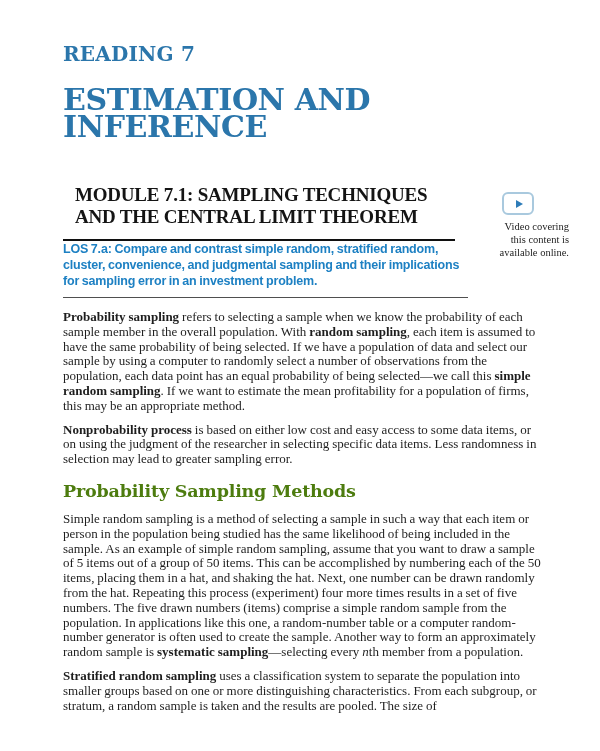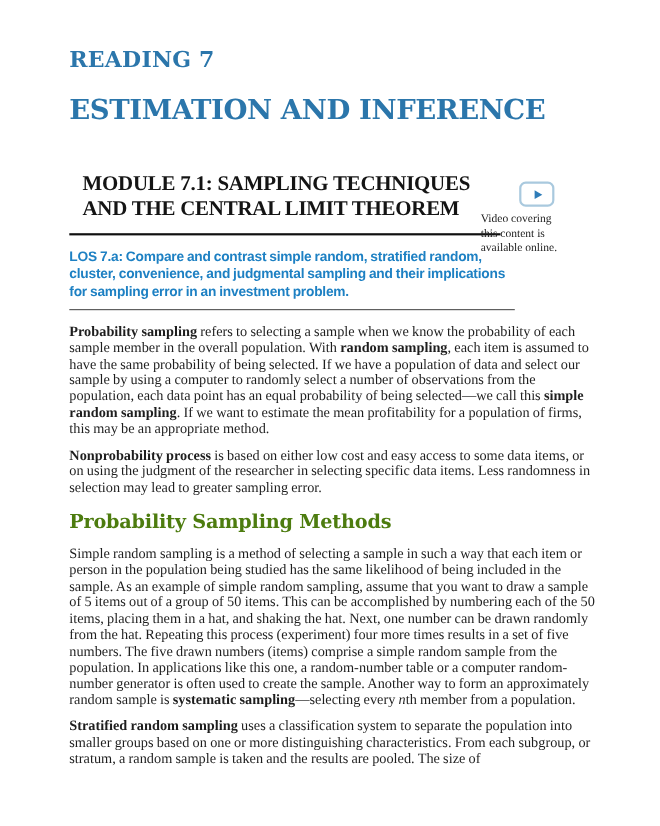--- a/index.html
+++ b/index.html
@@ -19,21 +19,21 @@
     font-weight: bold;
     font-size: 20px;
     line-height: 24px;
     color: var(--heading-blue, #2b76ab);
     margin: 0;
     letter-spacing: 0.2px;
   }
   .reading-title {
     font-family: "DejaVu Serif", serif;
     font-weight: bold;
-    font-size: 25px;
+    font-size: 30px;
     line-height: 27px;
     color: var(--heading-blue, #2b76ab);
     margin: 20px 0 0 0;
     letter-spacing: -0.4px;
   }
   .module-row { position: relative; margin-top: 44px; }
   .module-left { width: 430px; }
   .module-title {
     font-family: "Liberation Serif", serif;
     font-weight: bold;
@@ -52,34 +52,34 @@
   }
   .los-statement {
     width: 398px;
     font-family: "Liberation Sans", sans-serif;
     font-weight: bold;
     font-size: 12.5px;
     line-height: 16px;
     letter-spacing: -0.2px;
     word-spacing: -0.5px;
     color: var(--los-blue, #1d80c3);
-    margin-top: 11px;
+    margin-top: 0;
   }
   .thin-rule {
     width: 405px;
     border: 0;
     border-top: 1px solid #4f4f4f;
     margin: 8px 0 0 0;
   }
   .video-note {
     position: absolute;
-    left: 374px;
+    left: 404px;
     top: 8px;
     width: 102px;
-    text-align: left;
+    text-align: right;
   }
   .video-icon {
     width: 28px;
     height: 19px;
     border: 2px solid var(--icon-border, #a9c9de);
     border-radius: 6px;
     background: #ffffff;
     margin: 0 auto;
     display: flex;
     align-items: center;

